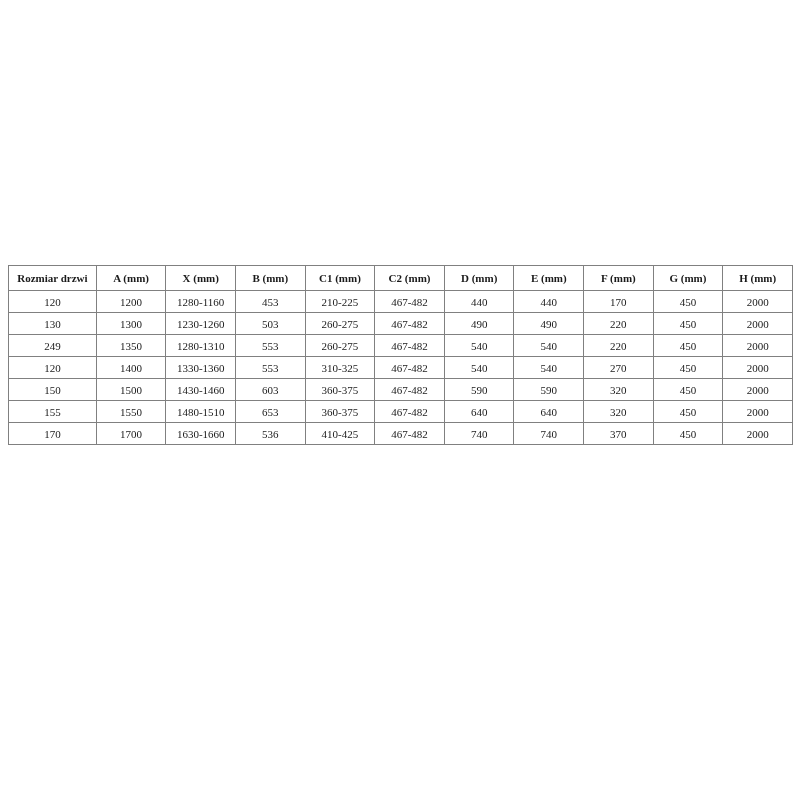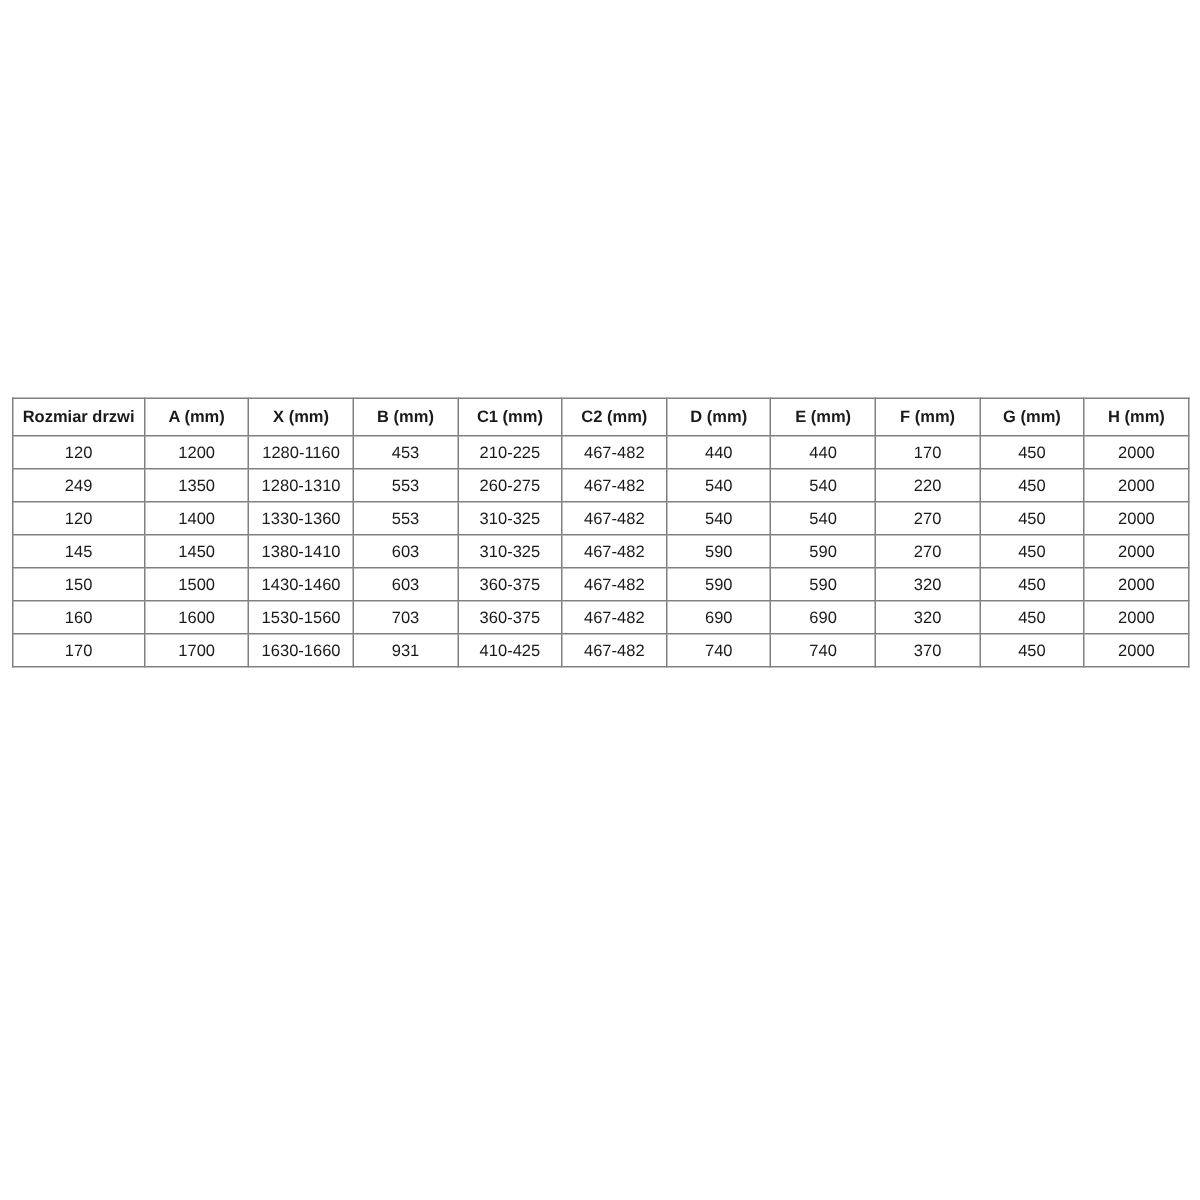--- a/index.html
+++ b/index.html
@@ -17,21 +17,21 @@
     background: #ffffff;
     overflow: hidden;
   }
   table.spec-table {
     position: absolute;
     left: 8px;
     top: 265px;
     width: 785px;
     border-collapse: collapse;
     table-layout: fixed;
-    font-family: Liberation Sans, sans-serif;
+    font-family: Liberation Serif, serif;
   }
   table.spec-table th,
   table.spec-table td {
     border: 1px solid #808080;
     text-align: center;
     vertical-align: middle;
     font-size: 11px;
     color: #1a1a1a;
     padding: 0 2px;
     overflow: hidden;
@@ -89,20 +89,33 @@
           <td>453</td>
           <td>210-225</td>
           <td>467-482</td>
           <td>440</td>
           <td>440</td>
           <td>170</td>
           <td>450</td>
           <td>2000</td>
         </tr>
         <tr>
+          <td>130</td>
+          <td>1300</td>
+          <td>1230-1260</td>
+          <td>503</td>
+          <td>260-275</td>
+          <td>467-482</td>
+          <td>490</td>
+          <td>490</td>
+          <td>220</td>
+          <td>450</td>
+          <td>2000</td>
+        </tr>
+        <tr>
           <td>249</td>
           <td>1350</td>
           <td>1280-1310</td>
           <td>553</td>
           <td>260-275</td>
           <td>467-482</td>
           <td>540</td>
           <td>540</td>
           <td>220</td>
           <td>450</td>
@@ -115,63 +128,50 @@
           <td>553</td>
           <td>310-325</td>
           <td>467-482</td>
           <td>540</td>
           <td>540</td>
           <td>270</td>
           <td>450</td>
           <td>2000</td>
         </tr>
         <tr>
-          <td>145</td>
-          <td>1450</td>
-          <td>1380-1410</td>
-          <td>603</td>
-          <td>310-325</td>
-          <td>467-482</td>
-          <td>590</td>
-          <td>590</td>
-          <td>270</td>
-          <td>450</td>
-          <td>2000</td>
-        </tr>
-        <tr>
           <td>150</td>
           <td>1500</td>
           <td>1430-1460</td>
           <td>603</td>
           <td>360-375</td>
           <td>467-482</td>
           <td>590</td>
           <td>590</td>
           <td>320</td>
           <td>450</td>
           <td>2000</td>
         </tr>
         <tr>
-          <td>160</td>
-          <td>1600</td>
-          <td>1530-1560</td>
-          <td>703</td>
+          <td>155</td>
+          <td>1550</td>
+          <td>1480-1510</td>
+          <td>653</td>
           <td>360-375</td>
           <td>467-482</td>
-          <td>690</td>
-          <td>690</td>
+          <td>640</td>
+          <td>640</td>
           <td>320</td>
           <td>450</td>
           <td>2000</td>
         </tr>
         <tr>
           <td>170</td>
           <td>1700</td>
           <td>1630-1660</td>
-          <td>931</td>
+          <td>536</td>
           <td>410-425</td>
           <td>467-482</td>
           <td>740</td>
           <td>740</td>
           <td>370</td>
           <td>450</td>
           <td>2000</td>
         </tr>
       </tbody>
   </table>

